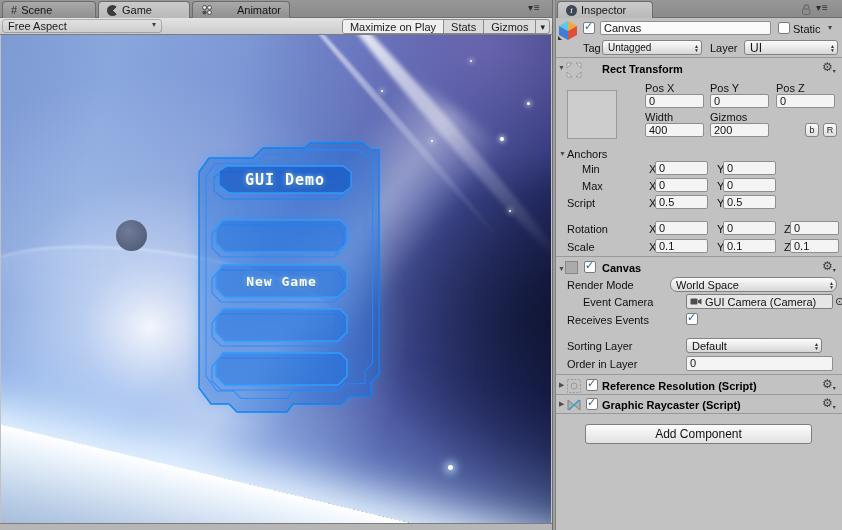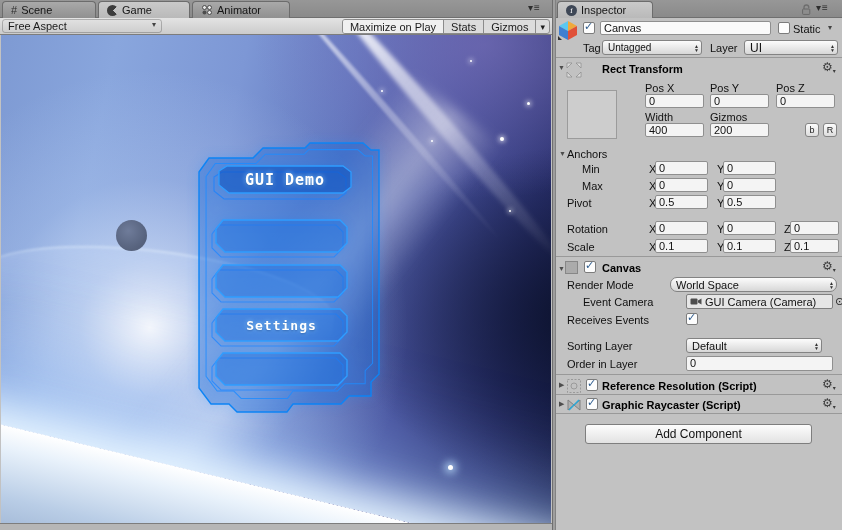--- a/index.html
+++ b/index.html
@@ -111,21 +111,21 @@
 
   <div class="tabstrip" style="left:0;width:552px;">
     <div class="tab" style="left:2px;width:94px;">
       <span style="font-size:11px;color:#2e2e2e;">#</span>
       <span>Scene</span>
     </div>
     <div class="tab active" style="left:98px;width:92px;">
       <span class="ticon-circle"></span>
       <span>Game</span>
     </div>
-    <div class="tab" style="left:192px;width:98px;">
+    <div class="tab" style="left:192px;width:98px;justify-content:space-between;">
       <svg width="12" height="12" viewBox="0 0 12 12">
         <circle cx="3.5" cy="3.5" r="2" fill="#e8e8e8" stroke="#4d4d4d"></circle>
         <circle cx="8.5" cy="3.5" r="2" fill="#e8e8e8" stroke="#4d4d4d"></circle>
         <circle cx="3.5" cy="8.5" r="2" fill="#4d4d4d"></circle>
         <circle cx="8.5" cy="8.5" r="2" fill="#e8e8e8" stroke="#4d4d4d"></circle>
       </svg>
       <span>Animator</span>
     </div>
     <span class="strip-menu" style="left:528px;"><i style="font-style:normal">▾</i><i style="font-style:normal">≡</i></span>
   </div>
@@ -174,21 +174,21 @@
         <path d="M30,127 L147,127 L154,134 L154,150 L145,159 L32,159 L23,150 L23,136 Z" fill="none" stroke="rgba(35,135,255,0.8)" stroke-width="1.1" transform="translate(-4,5)"></path>
         <path d="M30,127 L147,127 L154,134 L154,150 L145,159 L32,159 L23,150 L23,136 Z" fill="rgba(30,110,220,0.42)" stroke="#2f9dff" stroke-width="1.4"></path>
         <path d="M30,171 L147,171 L154,178 L154,194 L145,203 L32,203 L23,194 L23,180 Z" fill="none" stroke="rgba(35,135,255,0.8)" stroke-width="1.1" transform="translate(-4,5)"></path>
         <path d="M30,171 L147,171 L154,178 L154,194 L145,203 L32,203 L23,194 L23,180 Z" fill="rgba(30,110,220,0.42)" stroke="#2f9dff" stroke-width="1.4"></path>
         <path d="M30,215 L147,215 L154,222 L154,238 L145,247 L32,247 L23,238 L23,224 Z" fill="none" stroke="rgba(35,135,255,0.8)" stroke-width="1.1" transform="translate(-4,5)"></path>
         <path d="M30,215 L147,215 L154,222 L154,238 L145,247 L32,247 L23,238 L23,224 Z" fill="rgba(30,110,220,0.42)" stroke="#2f9dff" stroke-width="1.4"></path>
       </g>
     </svg>
 
     <div class="mtxt mtitle">GUI Demo</div>
-    <div class="mtxt mbtn" style="top:274px;">Settings</div>
+    <div class="mtxt mbtn" style="top:230px;">New Game</div>
   </div>
 
   <div class="bottom-strip"></div>
   <div class="divider"></div>
 
   <div class="right-panel">
     <div class="tabstrip" style="left:0;width:286px;">
       <div class="tab active" style="left:1px;width:96px;">
         <span class="insp-icon">i</span>
         <span>Inspector</span>
@@ -265,21 +265,21 @@
     <div class="tf" style="left:99px;top:161px;width:53px;">0</div>
     <span class="lbl" style="left:161px;top:163px;">Y</span>
     <div class="tf" style="left:167px;top:161px;width:53px;">0</div>
 
     <span class="lbl" style="left:26px;top:180px;">Max</span>
     <span class="lbl" style="left:93px;top:180px;">X</span>
     <div class="tf" style="left:99px;top:178px;width:53px;">0</div>
     <span class="lbl" style="left:161px;top:180px;">Y</span>
     <div class="tf" style="left:167px;top:178px;width:53px;">0</div>
 
-    <span class="lbl" style="left:11px;top:197px;">Pivot</span>
+    <span class="lbl" style="left:11px;top:197px;">Script</span>
     <span class="lbl" style="left:93px;top:197px;">X</span>
     <div class="tf" style="left:99px;top:195px;width:53px;">0.5</div>
     <span class="lbl" style="left:161px;top:197px;">Y</span>
     <div class="tf" style="left:167px;top:195px;width:53px;">0.5</div>
 
     <span class="lbl" style="left:11px;top:223px;">Rotation</span>
     <span class="lbl" style="left:93px;top:223px;">X</span>
     <div class="tf" style="left:99px;top:221px;width:53px;">0</div>
     <span class="lbl" style="left:161px;top:223px;">Y</span>
     <div class="tf" style="left:167px;top:221px;width:53px;">0</div>

